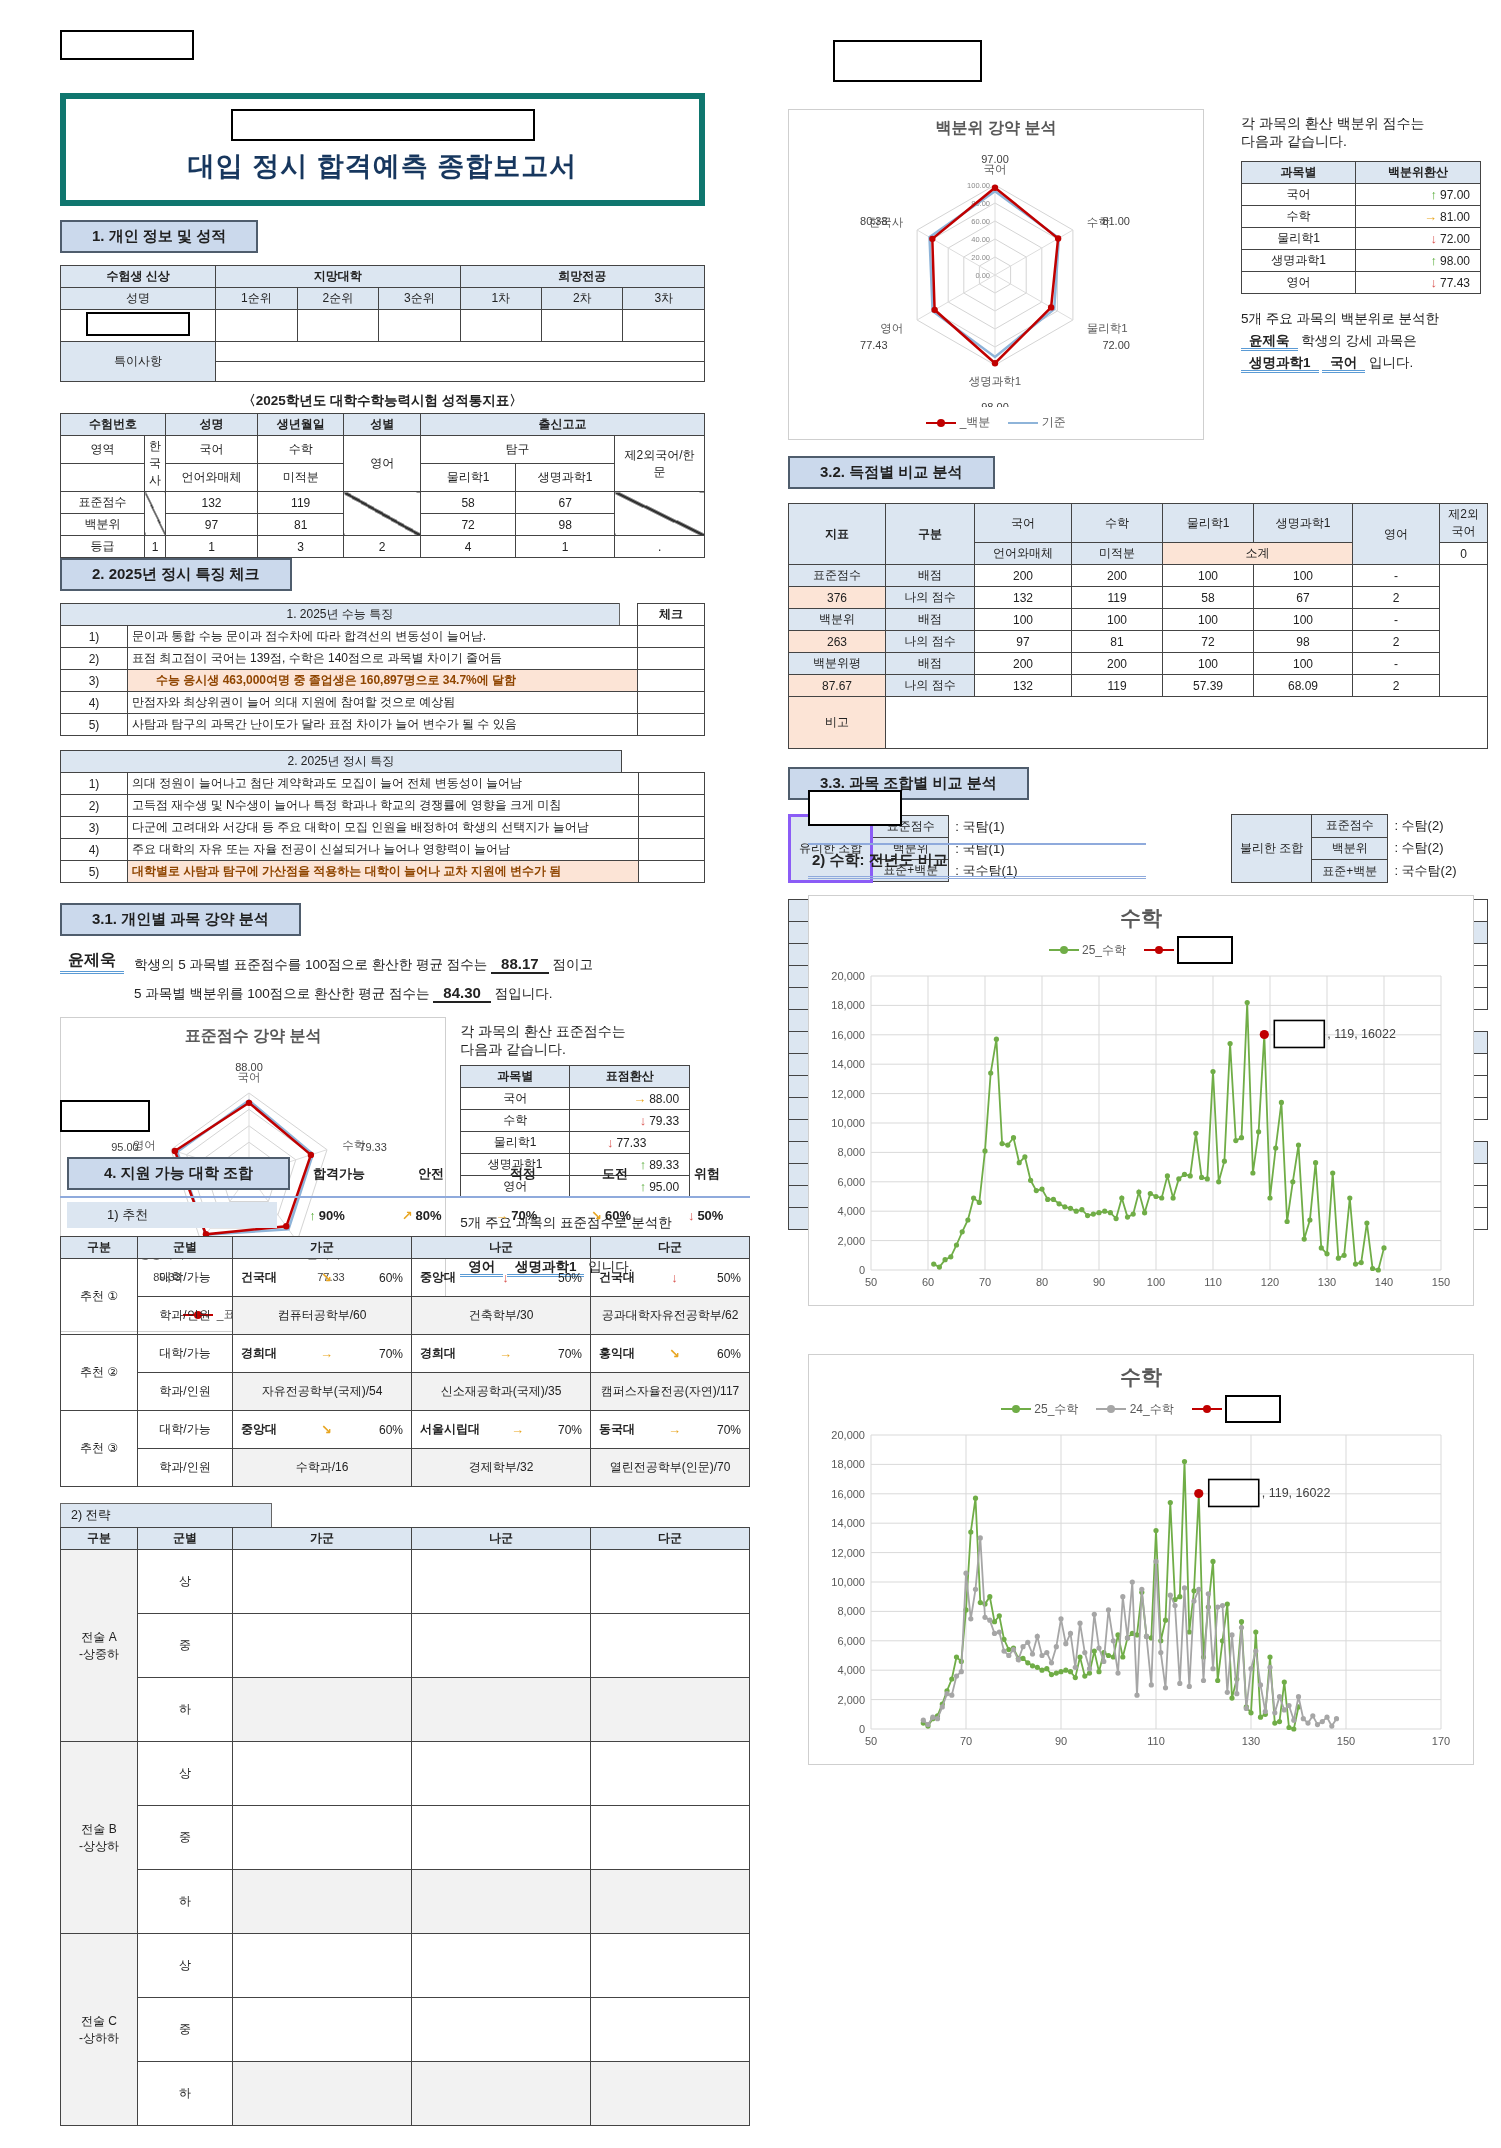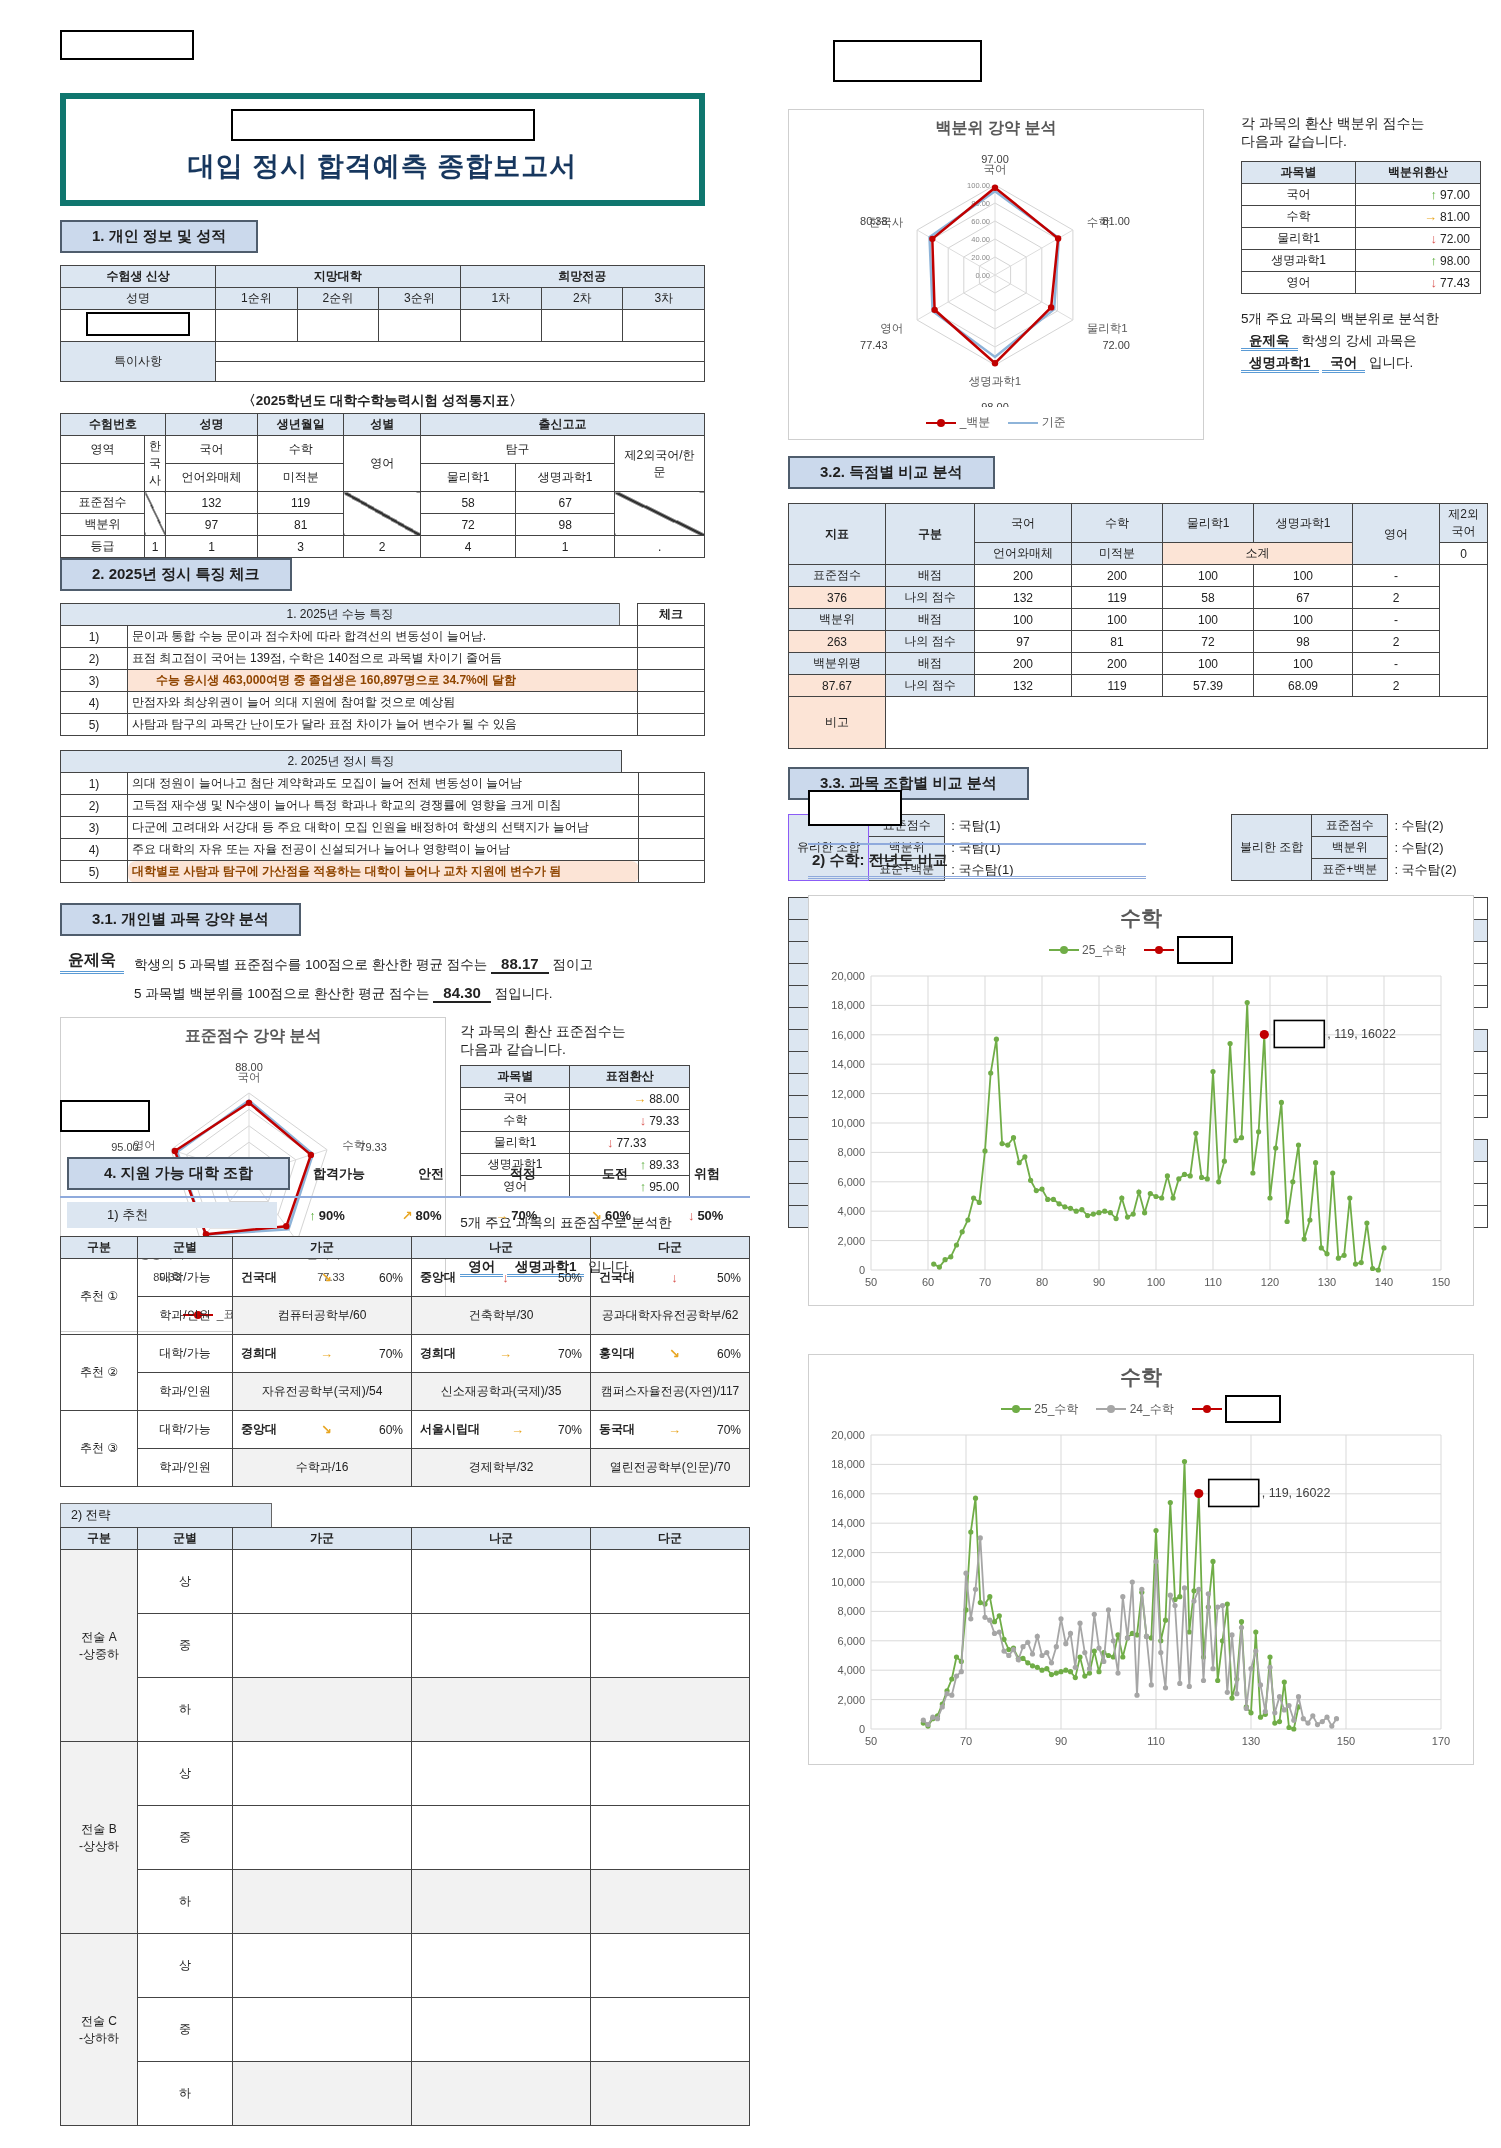--- a/index.html
+++ b/index.html
@@ -218,21 +218,21 @@
           <td colspan="2" style="text-align:left;">다군에 고려대와 서강대 등 주요 대학이 모집 인원을 배정하여 학생의 선택지가 늘어남</td>
           <td></td>
         </tr>
     <tr>
           <td>4)</td>
           <td colspan="2" style="text-align:left;">주요 대학의 자유 또는 자율 전공이 신설되거나 늘어나 영향력이 늘어남</td>
           <td></td>
         </tr>
     <tr>
           <td>5)</td>
-          <td colspan="2" class="org hltext" style="text-align:left;border-radius:8px;">대학별로 사탐과 탐구에 가산점을 적용하는 대학이 늘어나 교차 지원에 변수가 됨</td>
+          <td colspan="2" class="org hltext" style="text-align:left;">대학별로 사탐과 탐구에 가산점을 적용하는 대학이 늘어나 교차 지원에 변수가 됨</td>
           <td></td>
         </tr>
   </tbody>
     </table>
 
   <div style="margin-top:20px;"><span class="sec-h">3.1. 개인별 과목 강약 분석</span></div>
 
   <div style="margin-top:14px;display:flex;gap:10px;align-items:flex-start;">
     <span class="uline" style="font-size:16px;">윤제욱</span>
     <div style="font-size:13.5px;line-height:1.9;">
@@ -500,21 +500,21 @@
     </tr>
   </tbody>
     </table>
 
   <div style="margin-top:18px;"><span class="sec-h">3.3. 과목 조합별 비교 분석</span></div>
 
   <div class="flexrow" style="margin-top:14px;justify-content:space-between;">
     <table style="border-collapse:collapse;">
       <tbody>
           <tr>
-        <td class="combo-lbl" rowspan="3" style="border:1px solid #8b5cf6;padding:4px 8px;text-align:left;">유리한 조합</td>
+        <td class="combo-lbl" rowspan="3" style="border:3px solid #8b5cf6;padding:4px 8px;text-align:left;">유리한 조합</td>
         <td class="combo-lbl" style="border:1px solid #444;padding:2px 10px;text-align:center;">표준점수</td>
         <td class="combo-val">:  국탐(1)</td>
       </tr>
       <tr>
             <td class="combo-lbl" style="border:1px solid #444;padding:2px 10px;text-align:center;">백분위</td>
             <td class="combo-val">:  국탐(1)</td>
           </tr>
       <tr>
             <td class="combo-lbl" style="border:1px solid #444;padding:2px 10px;text-align:center;">표준+백분</td>
             <td class="combo-val">:  국수탐(1)</td>

